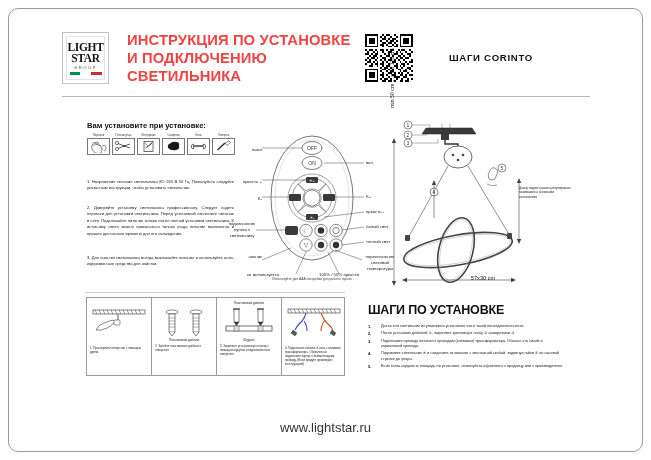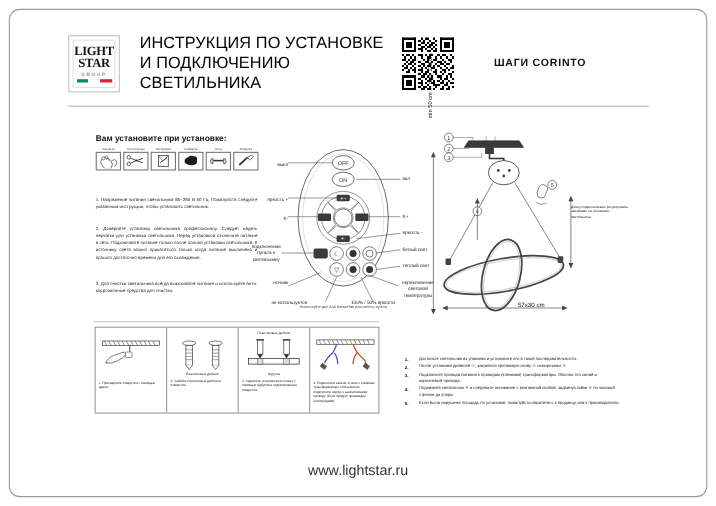--- a/index.html
+++ b/index.html
@@ -60,24 +60,24 @@
     display: flex; width: 32px; height: 3px; margin-top: 2px;
   }
   .logo-flag i { flex: 1; display: block; }
   .fg-green { background: #009246; }
   .fg-white { background: #ffffff; }
   .fg-red { background: #ce2b37; }
 
   .title-main {
     margin-left: 18px;
     font-size: 14.8px;
-    font-weight: normal;
+    font-weight: bold;
     line-height: 18px;
     letter-spacing: 0.1px;
-    color: #000000;
+    color: #ef4444;
     width: 228px;
   }
   .qr {
     margin-left: 10px;
     width: 48px; height: 48px;
     flex: 0 0 auto;
   }
   .series-box {
     margin-left: 36px;
     text-align: center;
@@ -760,20 +760,21 @@
           <path d="M36 6 q3 8 8 12 q3 2 4 6" stroke="#c0501e" stroke-width="1.1" fill="none"></path>
           <path d="M40 13 q-4 5-4 11" stroke="#c0501e" stroke-width="1.1" fill="none"></path>
           <path d="M8 23 l4 3 l-2 3 l-4-3 z" fill="#555" stroke="#333" stroke-width="0.4"></path>
           <path d="M47 23 l4 3 l-2 3 l-4-3 z" fill="#555" stroke="#333" stroke-width="0.4"></path>
         </svg>
       </div>
       <div class="sp-cap">4. Подключите кабели: и ноль с клеммам трансформатора. Обязательно подключите корпус к заземляющему проводу. (Если продукт произведен конструкцией)</div>
     </div>
   </div>
 
+  <div class="steps-title">ШАГИ ПО УСТАНОВКЕ</div>
   <div class="steps-list">
     <div class="step-row">
       <div class="step-num">1.</div>
       <div class="step-txt">Достаньте светильник из упаковки и установите его в такой последовательности.</div>
     </div>
     <div class="step-row">
       <div class="step-num">2.</div>
       <div class="step-txt">После установки дюбелей ①, закрепите крепежную скобу ② саморезами ③</div>
     </div>
     <div class="step-row">

